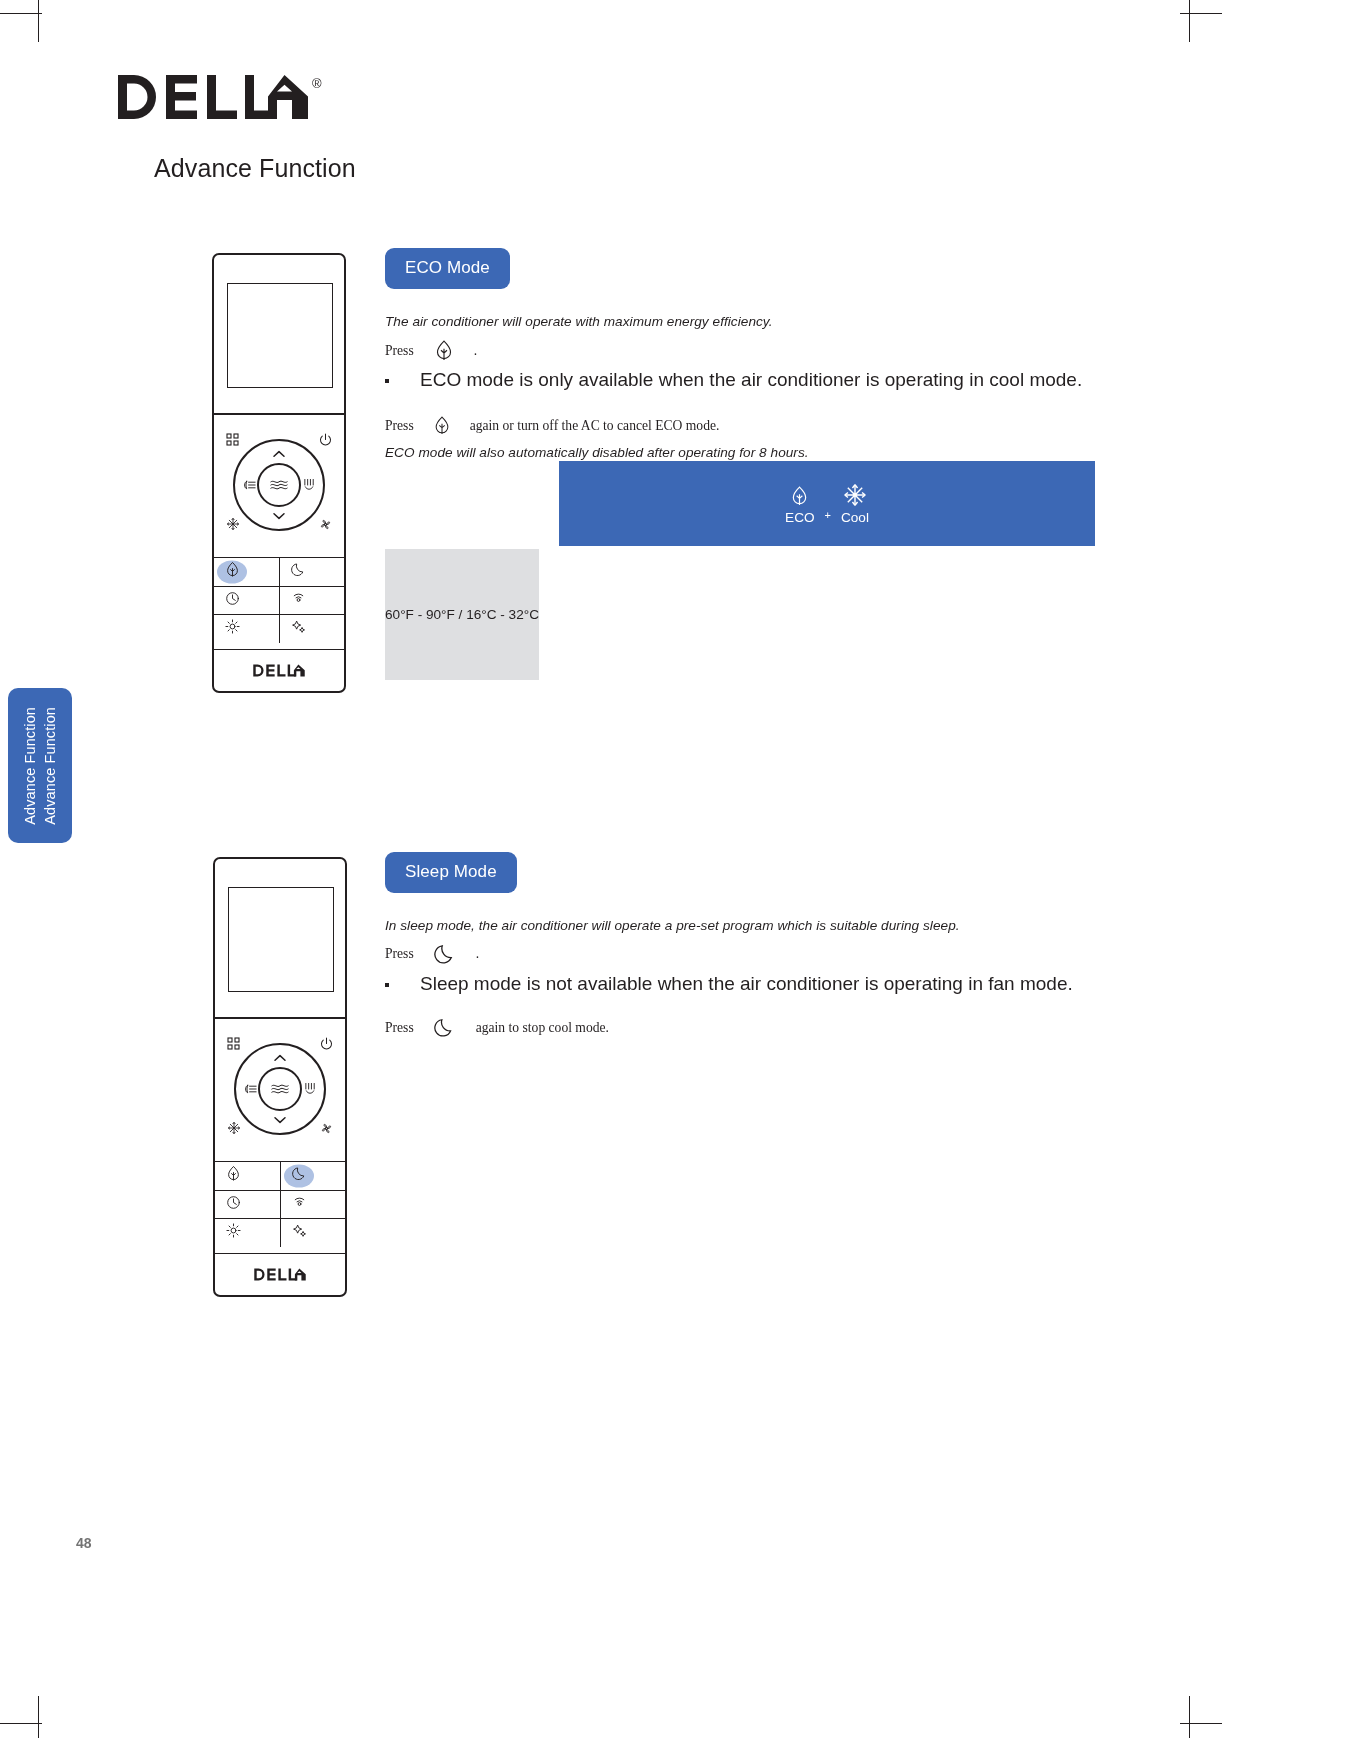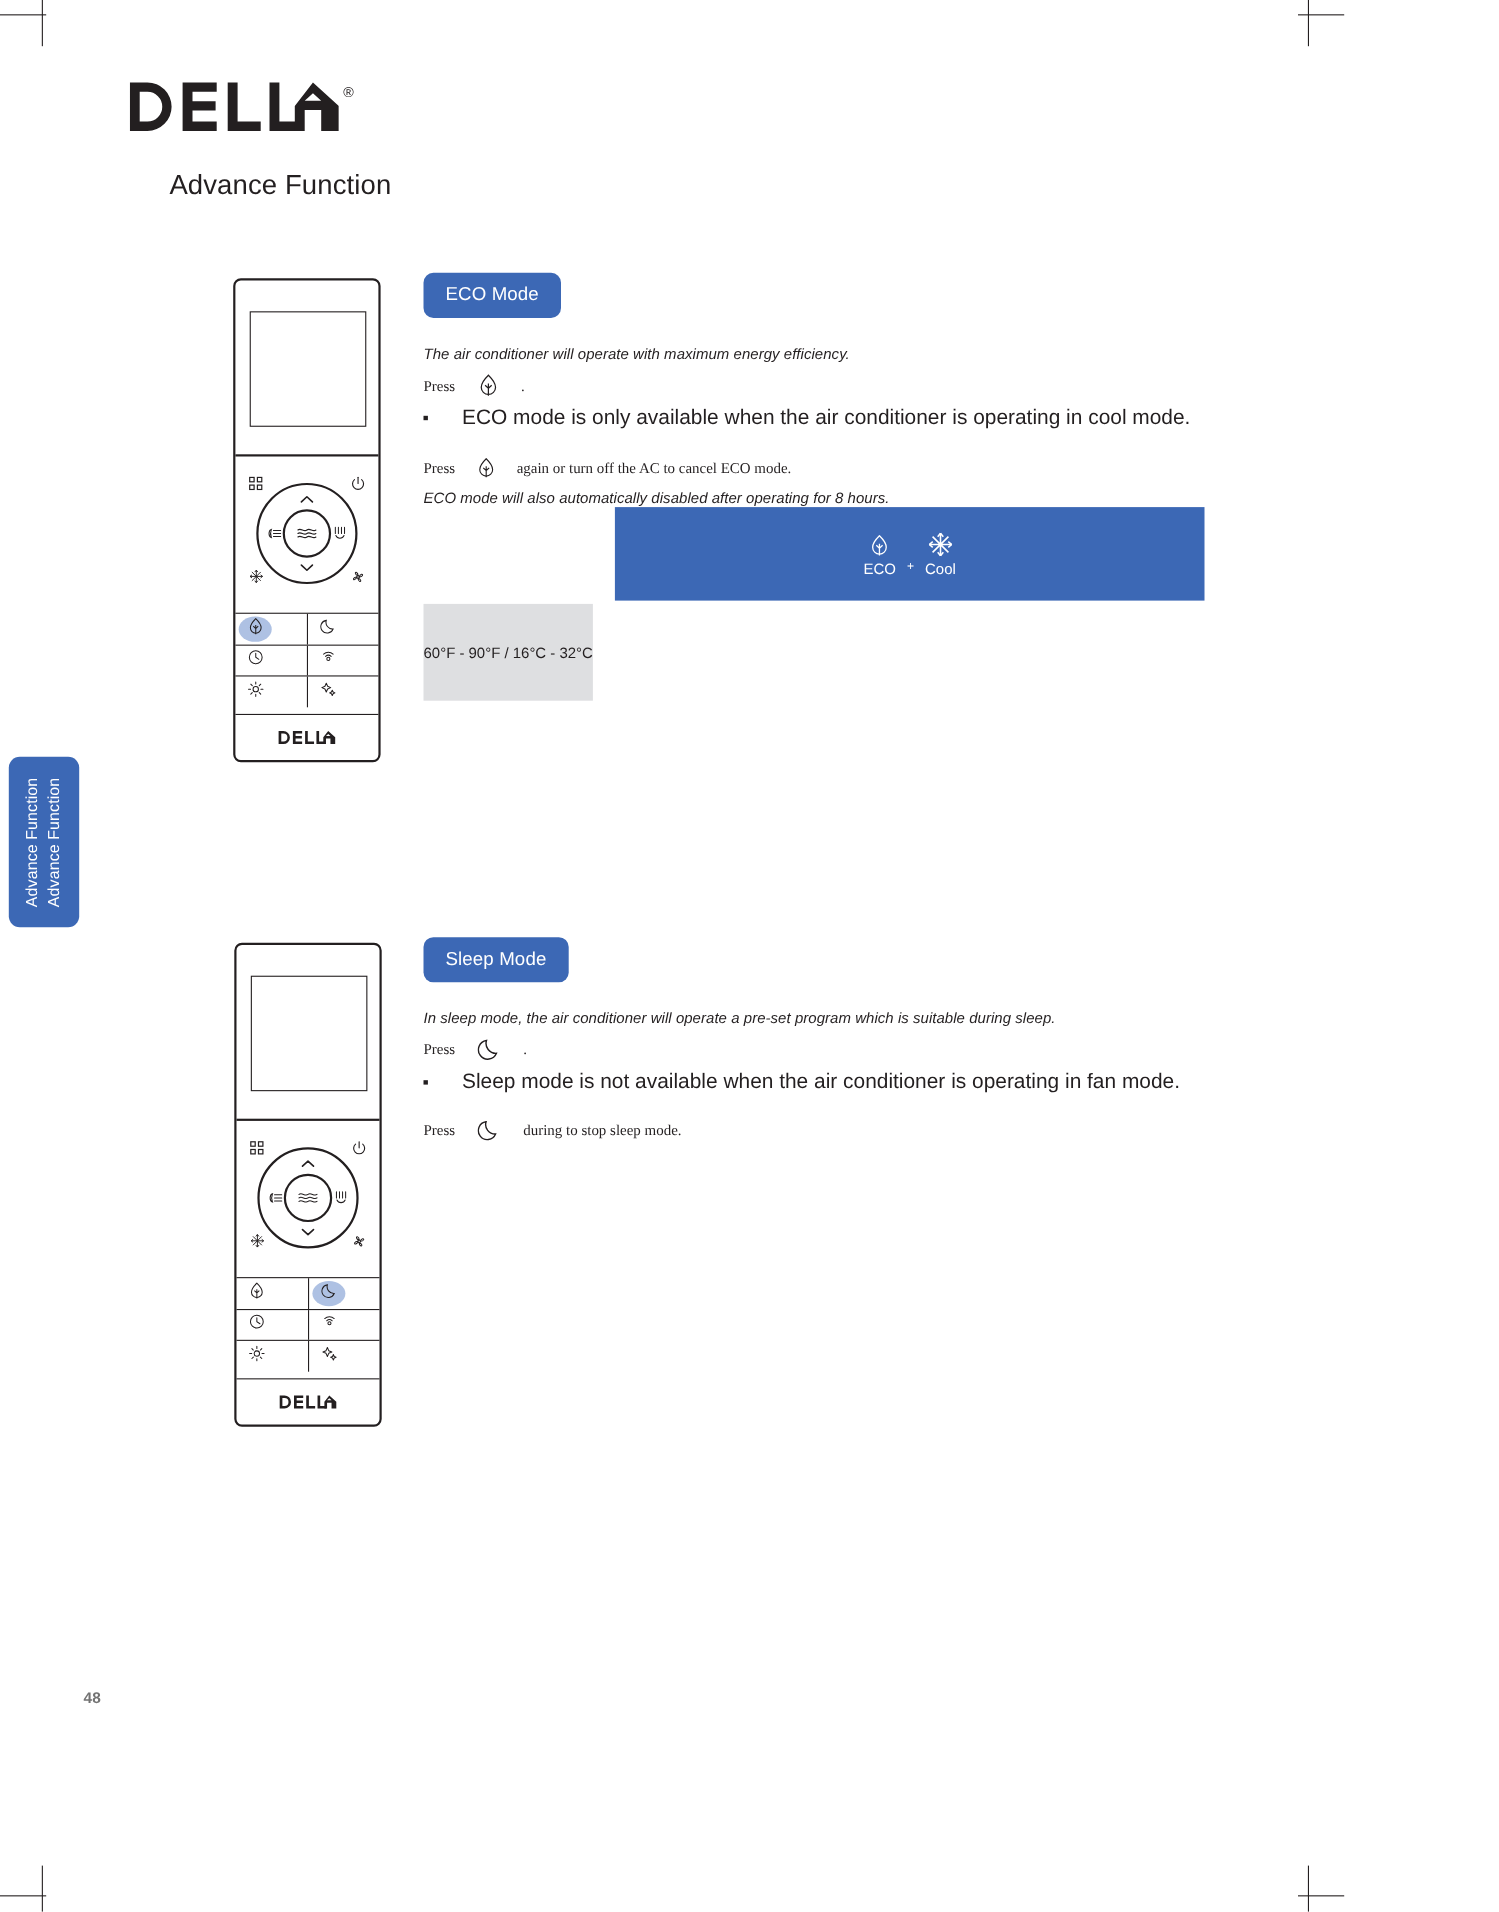--- a/index.html
+++ b/index.html
@@ -358,21 +358,21 @@
                     <path d="M0 -6.8 l-1.7 2.1 M0 -6.8 l1.7 2.1 M0 6.8 l-1.7 -2.1 M0 6.8 l1.7 -2.1
                              M-6.8 0 l2.1 -1.7 M-6.8 0 l2.1 1.7 M6.8 0 l-2.1 -1.7 M6.8 0 l-2.1 1.7"></path>
                   </g>
                 </svg>
               </span>
               <span>Cool</span>
             </div>
           </div>
         </div>
 
-        <div class="cell c-val" style="height:88px">60°F - 90°F / 16°C - 32°C</div>
+        <div class="cell c-val" style="height:131px">60°F - 90°F / 16°C - 32°C</div>
       </div>
     </div>
   </div>
 
   <div class="section sec-sleep">
 
     <div class="remote sleep">
       <div class="screen"></div>
       <div class="divline" style="top:158px"></div>
 
@@ -532,19 +532,19 @@
         <span>Sleep mode is not available when the air conditioner is operating in fan mode.</span>
       </div>
 
       <div class="row-line" style="margin-top:22px">
         <span>Press</span>
         <span class="ico-gap" style="width:62px">
           <svg width="21" height="21" viewBox="0 0 16 16" fill="none" stroke="#231f20" stroke-width=".95">
             <path d="M12.6 10.6 A6.2 6.2 0 1 1 6 2.1 A6.6 6.6 0 0 0 12.6 10.6z"></path>
           </svg>
         </span>
-        <span>during to stop sleep mode.</span>
+        <span>again to stop cool mode.</span>
       </div>
     </div>
   </div>
 
   <div class="page-num">48</div>
 </div>
 
 </body></html>

